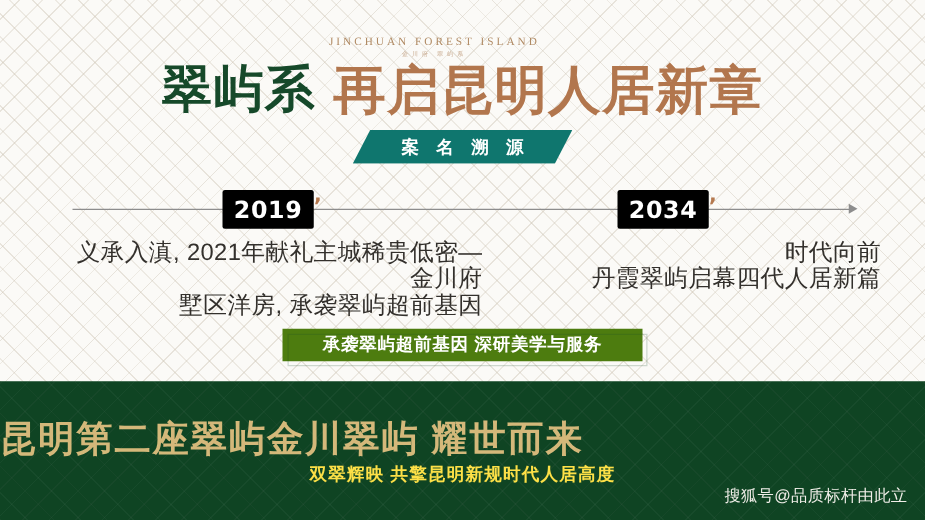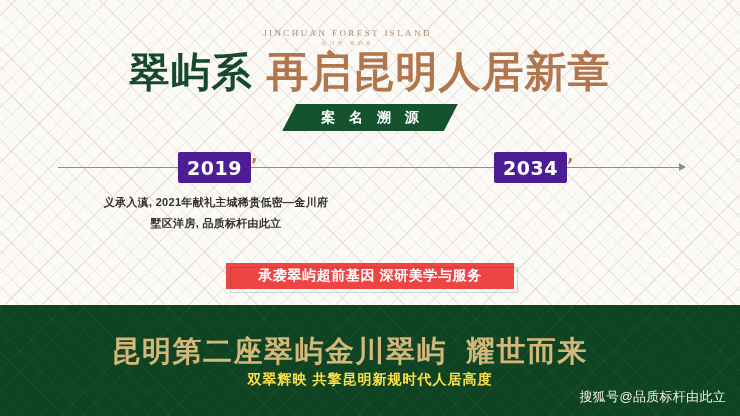--- a/index.html
+++ b/index.html
@@ -87,21 +87,21 @@
   .ribbon {
     position: absolute;
     top: 104px;
     left: 50%;
     transform: translateX(-50%);
     height: 27px;
     padding: 0 34px;
     display: flex;
     align-items: center;
     justify-content: center;
-    background: #14532d;
+    background: #0f766e;
     color: #ffffff;
     font-size: 14px;
     font-weight: bold;
     letter-spacing: 5px;
     text-indent: 5px;
     clip-path: polygon(14px 0, 100% 0, calc(100% - 14px) 100%, 0 100%);
   }
 
   
   .timeline-axis {
@@ -121,21 +121,21 @@
     border-bottom: 4px solid transparent;
     border-left: 7px solid #8d8d8d;
   }
 
   .year-tag {
     position: absolute;
     top: 152px;
     height: 31px;
     min-width: 52px;
     padding: 0 9px;
-    background: #4c1d95;
+    background: #000000;
     color: #ffffff;
     font-family: "DejaVu Sans", "Liberation Sans", sans-serif;
     font-weight: bold;
     font-size: 19px;
     letter-spacing: .5px;
     display: flex;
     align-items: center;
     justify-content: center;
     border-radius: 2px;
   }
@@ -146,39 +146,39 @@
     color: #b5794f;
     font-size: 17px;
     font-weight: bold;
   }
   #year-2019 { left: 178px; }
   #year-2025 { left: 494px; }
 
   
   .tl-copy {
     position: absolute;
-    text-align: center;
+    text-align: right;
     color: #33302c;
-    font-size: 11px;
-    font-weight: bold;
+    font-size: 19px;
+    font-weight: normal;
     line-height: 21px;
     letter-spacing: .3px;
   }
   #copy-left  { top: 192px; left: 46px;  width: 340px; }
   #copy-right { top: 192px; left: 420px; width: 285px; }
 
   
   .slogan-bar {
     position: absolute;
     top: 263px;
     left: 50%;
     transform: translateX(-50%);
     width: 288px;
     height: 26px;
-    background: #ef4444;
+    background: #4d7c0f;
     color: #ffffff;
     font-size: 14px;
     font-weight: bold;
     letter-spacing: .6px;
     display: flex;
     align-items: center;
     justify-content: center;
   }
   .slogan-bar::after {
     content: "";
@@ -206,22 +206,22 @@
       repeating-linear-gradient(-45deg, rgba(255,255,255,.035) 0 1px, rgba(0,0,0,0) 1px 15px),
       repeating-linear-gradient(45deg,  rgba(0,0,0,.05) 0 1px, rgba(0,0,0,0) 1px 30px),
       repeating-linear-gradient(-45deg, rgba(0,0,0,.05) 0 1px, rgba(0,0,0,0) 1px 30px);
     pointer-events: none;
   }
   .footer-headline {
     position: absolute;
     top: 27px;
     left: 0;
     width: 588px;
-    text-align: right;
-    font-family: Liberation Mono, monospace;
+    text-align: left;
+    font-family: Liberation Sans, sans-serif;
     font-weight: bold;
     font-size: 29px;
     letter-spacing: 1.5px;
     color: #d4b87a;
     white-space: nowrap;
   }
   .footer-sub {
     position: absolute;
     top: 66px;
     left: 0;
@@ -273,24 +273,26 @@
     <span class="tick">’</span>
   </div>
 
   <div class="year-tag" id="year-2025">
     <span>2034</span>
     <span class="tick">’</span>
   </div>
 
   <div class="tl-copy" id="copy-left">
     <div>义承入滇, 2021年献礼主城稀贵低密—金川府</div>
-    <div>墅区洋房, 品质标杆由此立</div>
+    <div>墅区洋房, 承袭翠屿超前基因</div>
   </div>
 
   <div class="tl-copy" id="copy-right">
+    <div>时代向前</div>
+    <div>丹霞翠屿启幕四代人居新篇</div>
   </div>
 
   <div class="slogan-bar">
     <span>承袭翠屿超前基因  深研美学与服务</span>
   </div>
 
   <div class="footer-panel">
     <div class="lattice-dark"></div>
     <div class="footer-headline">昆明第二座翠屿金川翠屿  耀世而来</div>
     <div class="footer-sub">双翠辉映  共擎昆明新规时代人居高度</div>

